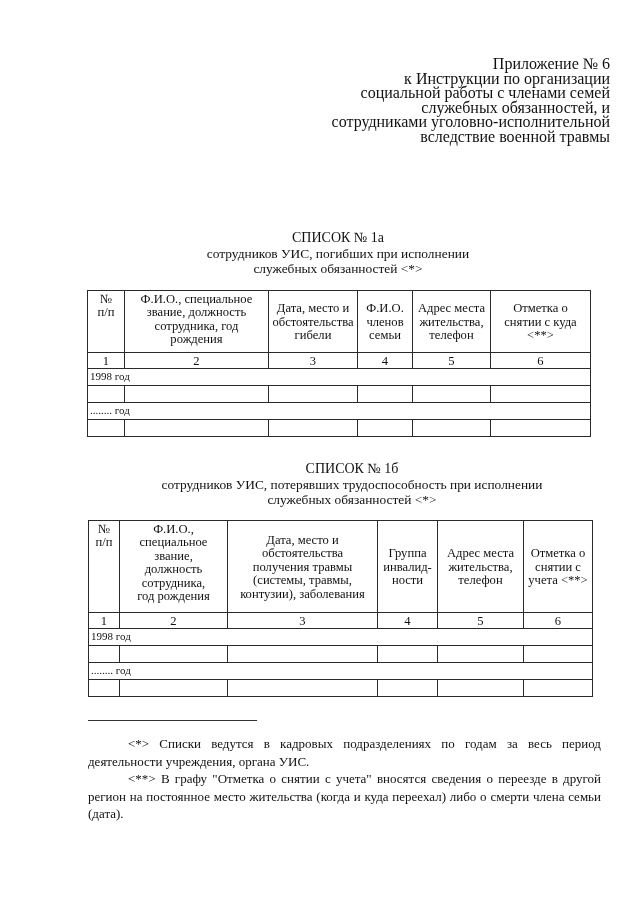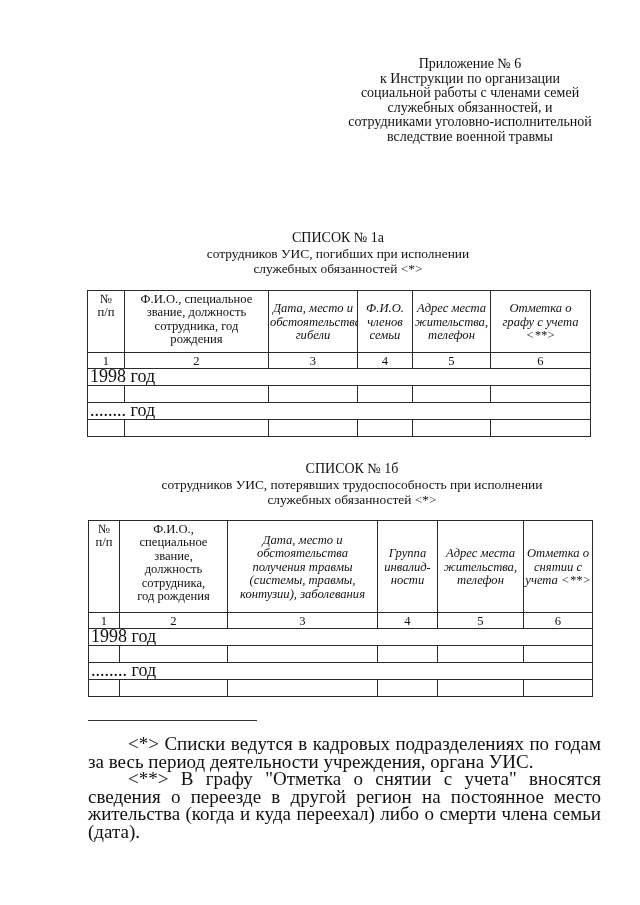--- a/index.html
+++ b/index.html
@@ -3,51 +3,51 @@
 <meta charset="utf-8">
 <style>
   html, body { margin: 0; padding: 0; background: #ffffff; }
   body {
     width: 640px; height: 905px; position: relative; overflow: hidden;
     font-family: "Liberation Serif", "DejaVu Serif", serif;
     color: #111111;
   }
   .appendix {
     position: absolute; left: 330px; top: 57px; width: 280px;
-    text-align: center; font-size: 14px; line-height: 14.6px;
+    text-align: right; font-size: 16px; line-height: 14.6px;
   }
   .appendix div { white-space: nowrap; }
   .list-head {
     position: absolute; left: 0; width: 640px; text-align: center;
     font-size: 13.4px; line-height: 15.5px;
   }
   .list-head .title { font-size: 14px; }
   #lh1 { top: 230px; left: 18px; }
   #lh2 { top: 461px; left: 64px; }
   table.grid {
     position: absolute; border-collapse: collapse; table-layout: fixed;
     font-size: 12.6px; line-height: 13.4px;
   }
   table.grid td {
     border: 1px solid #2a2a2a; padding: 0 1px; text-align: center;
     vertical-align: top; overflow: hidden; white-space: nowrap;
   }
   table.grid td.hdr { padding-top: 2px; }
-  table.grid td.hdr.mid { vertical-align: middle; font-style: italic; }
+  table.grid td.hdr.mid { vertical-align: middle; }
   table.grid td.num { vertical-align: middle; line-height: 14px; }
-  table.grid td.year { text-align: left; vertical-align: middle; padding-left: 2px; font-size: 18px; }
+  table.grid td.year { text-align: left; vertical-align: middle; padding-left: 2px; font-size: 11px; }
   #t1 { left: 87px; top: 290px; width: 503px; }
   #t2 { left: 88px; top: 520px; width: 504px; }
   .fn-rule {
     position: absolute; left: 88px; top: 720px; width: 169px; height: 0;
     border-top: 1px solid #333;
   }
   .footnotes {
     position: absolute; left: 88px; top: 735px; width: 513px;
-    font-size: 19px; line-height: 17.6px; text-align: justify;
+    font-size: 13px; line-height: 17.6px; text-align: justify;
   }
   .footnotes p { margin: 0; text-indent: 40px; }
   .footnotes p.last { text-align-last: left; }
 </style>
 </head>
 <body>
 
 <div class="appendix">
   <div>Приложение № 6</div>
   <div>к Инструкции по организации</div>
@@ -94,21 +94,21 @@
           <div>членов</div>
           <div>семьи</div>
         </td>
     <td class="hdr mid">
           <div>Адрес места</div>
           <div>жительства,</div>
           <div>телефон</div>
         </td>
     <td class="hdr mid">
           <div>Отметка о</div>
-          <div>графу с учета</div>
+          <div>снятии с куда</div>
           <div>&lt;**&gt;</div>
         </td>
   </tr>
   <tr style="height:16px">
     <td class="num">1</td>
     <td class="num">2</td>
     <td class="num">3</td>
     <td class="num">4</td>
     <td class="num">5</td>
     <td class="num">6</td>

